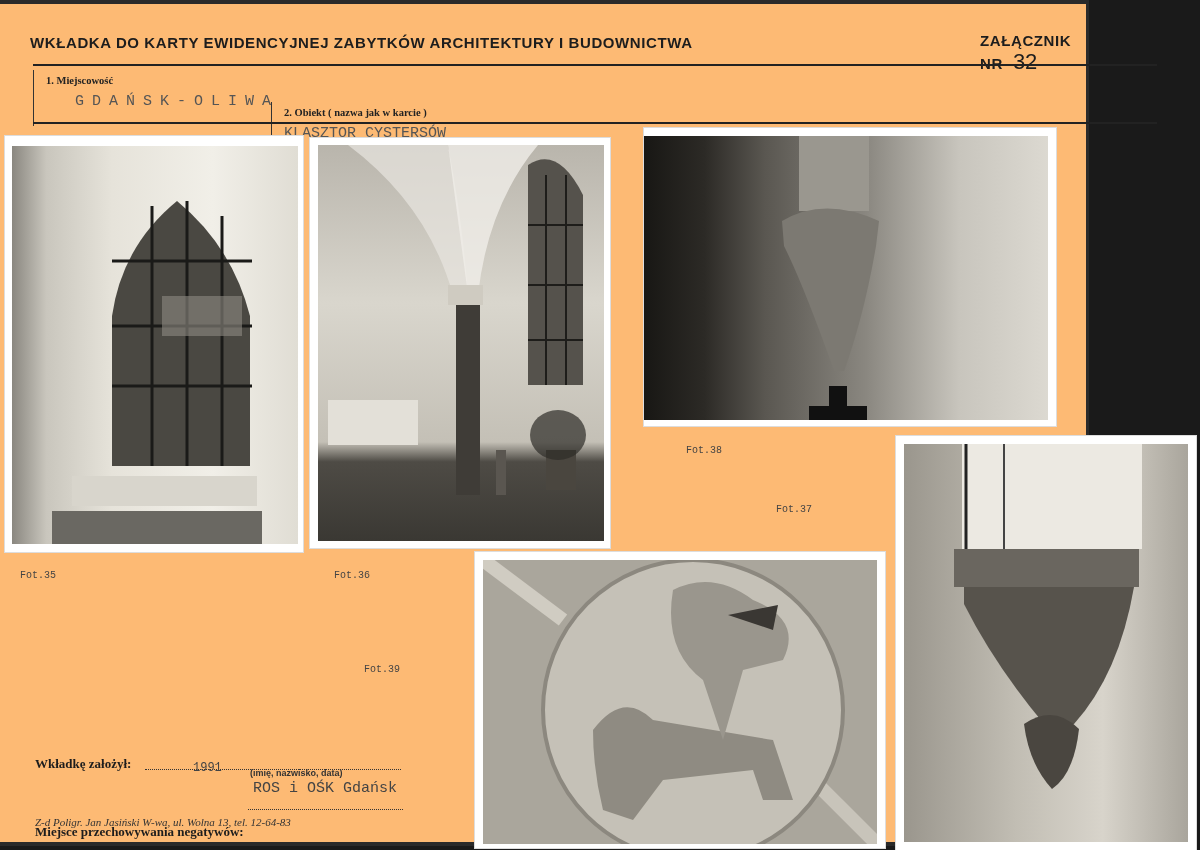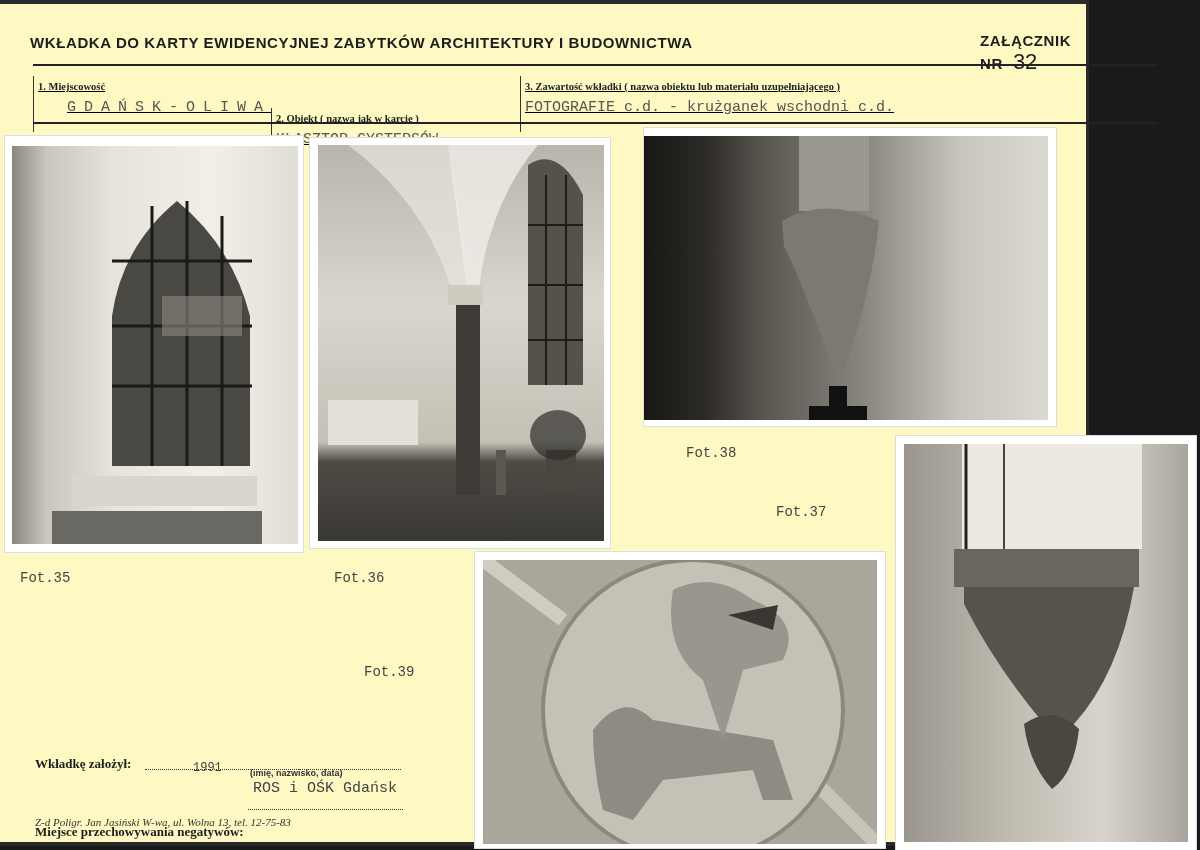--- a/index.html
+++ b/index.html
@@ -1,29 +1,29 @@
 <!DOCTYPE html>
 <html><head>
 <meta charset="utf-8">
 <style>
   html,body{margin:0;padding:0;}
   body{width:1200px;height:850px;background:#1a1a1a;overflow:hidden;position:relative;font-family:"Liberation Sans",sans-serif;}
-  .sheet{position:absolute;left:0;top:0;width:1089px;height:846px;background:#fef9c3;border-top:4px solid #2a2a2a;border-right:3px solid #2a2a2a;border-bottom:4px solid #2a2a2a;box-sizing:border-box;}
+  .sheet{position:absolute;left:0;top:0;width:1089px;height:846px;background:#fdba74;border-top:4px solid #2a2a2a;border-right:3px solid #2a2a2a;border-bottom:4px solid #2a2a2a;box-sizing:border-box;}
   .title{position:absolute;left:30px;top:30px;font-size:15px;font-weight:bold;letter-spacing:0.6px;color:#1d1d1d;}
   .annex{position:absolute;left:980px;top:28px;font-size:15px;font-weight:bold;color:#1d1d1d;letter-spacing:0.6px;}
   .annex .num{font-family:"Liberation Sans",sans-serif;font-weight:normal;font-size:22px;margin-left:10px;letter-spacing:0;}
   .rule{position:absolute;left:33px;width:1124px;height:2px;background:#222;}
-  .field{position:absolute;top:72px;height:56px;border-left:1px solid #333;box-sizing:border-box;padding-left:4px;text-decoration:underline;}
+  .field{position:absolute;top:66px;height:56px;border-left:1px solid #333;box-sizing:border-box;padding-left:12px;}
   .field:first-of-type{border-left:none;}
   .flabel{font-family:"Liberation Serif",serif;font-size:10.5px;font-weight:bold;color:#222;margin-top:5px;white-space:nowrap;}
   .fvalue{font-family:"Liberation Mono",monospace;font-size:15px;color:#555;margin-top:7px;white-space:nowrap;}
   .spaced{letter-spacing:8px;margin-left:29px;}
   .photo{position:absolute;background:#fff;box-shadow:0 0 0 1px #ddd;}
   .photo .img{position:absolute;overflow:hidden;}
-  .cap{position:absolute;font-family:"Liberation Mono",monospace;font-size:14px;color:#444;}
+  .cap{position:absolute;font-family:"Liberation Mono",monospace;font-size:10px;color:#444;}
   .footer-lbl{position:absolute;font-family:"Liberation Serif",serif;font-size:13px;font-weight:bold;color:#1d1d1d;}
   .dots{position:absolute;border-bottom:1px dotted #333;height:0;}
   .typed{position:absolute;font-family:"Liberation Mono",monospace;font-size:15px;color:#444;}
   .small{position:absolute;font-family:"Liberation Sans",sans-serif;font-size:9px;font-weight:bold;color:#333;}
   .imprint{position:absolute;left:35px;top:812px;font-family:"Liberation Serif",serif;font-style:italic;font-size:11px;color:#333;}
 </style>
 </head>
 <body>
 
 <div class="sheet">
@@ -35,24 +35,20 @@
 
   <div class="rule" style="top:60px;"></div>
 
   <div class="field" style="left:33px;width:238px;">
     <div class="flabel">1. Miejscowość</div>
     <div class="fvalue spaced">GDAŃSK-OLIWA</div>
   </div>
   <div class="field" style="left:271px;width:249px;margin-top:32px;">
     <div class="flabel">2. Obiekt ( nazwa jak w karcie )</div>
     <div class="fvalue">KLASZTOR CYSTERSÓW</div>
-  </div>
-  <div class="field" style="left:520px;width:637px;">
-    <div class="flabel">3. Zawartość wkładki ( nazwa obiektu lub materiału uzupełniającego )</div>
-    <div class="fvalue">FOTOGRAFIE c.d. - krużganek wschodni c.d.</div>
   </div>
 
   <div class="rule" style="top:118px;"></div>
 
   <div class="photo" style="left:5px;top:132px;width:298px;height:416px;">
     <div class="img" style="left:7px;top:10px;width:286px;height:398px;background:linear-gradient(90deg,#8a8780 0%,#c9c6bd 12%,#e6e3da 35%,#f1efe8 70%,#e0ddd4 100%);">
       <svg width="286" height="398" viewBox="0 0 286 398">
         <path d="M100,320 L100,170 Q110,100 165,55 Q220,100 238,170 L238,320 Z" fill="#4a4842"></path>
         <g stroke="#1a1a18" stroke-width="3">
           <line x1="100" y1="115" x2="240" y2="115"></line>
@@ -136,15 +132,15 @@
   <div class="cap" style="left:776px;top:500px;">Fot.37</div>
   <div class="cap" style="left:364px;top:660px;">Fot.39</div>
 
   <div class="footer-lbl" style="left:35px;top:752px;text-align:right;">Wkładkę założył:</div>
   <div class="dots" style="left:145px;top:765px;width:256px;"></div>
   <div class="typed" style="left:193px;top:757px;font-size:12px;">1991</div>
   <div class="small" style="left:250px;top:764px;">(imię, nazwisko, data)</div>
   <div class="typed" style="left:253px;top:776px;">ROS i OŚK Gdańsk</div>
   <div class="footer-lbl" style="left:35px;top:792px;margin-top:28px;">Miejsce przechowywania negatywów:</div>
   <div class="dots" style="left:248px;top:805px;width:155px;"></div>
-  <div class="imprint">Z-d Poligr. Jan Jasiński W-wa, ul. Wolna 13, tel. 12-75-83</div>
+  <div class="imprint">Z-d Poligr. Jan Jasiński W-wa, ul. Wolna 13, tel. 12-64-83</div>
 
 </div>
 
 </body></html>

